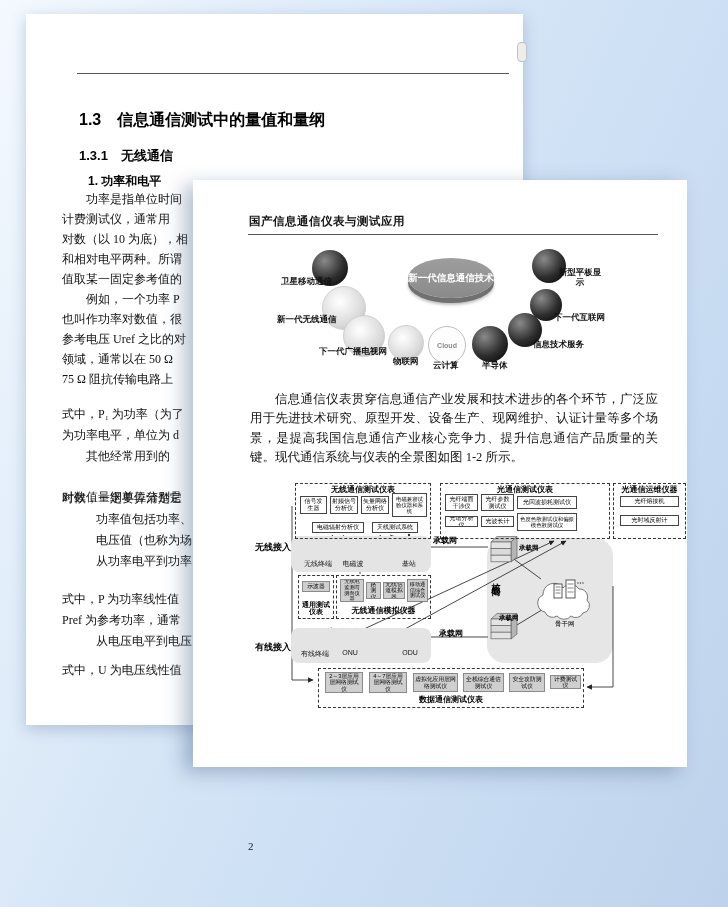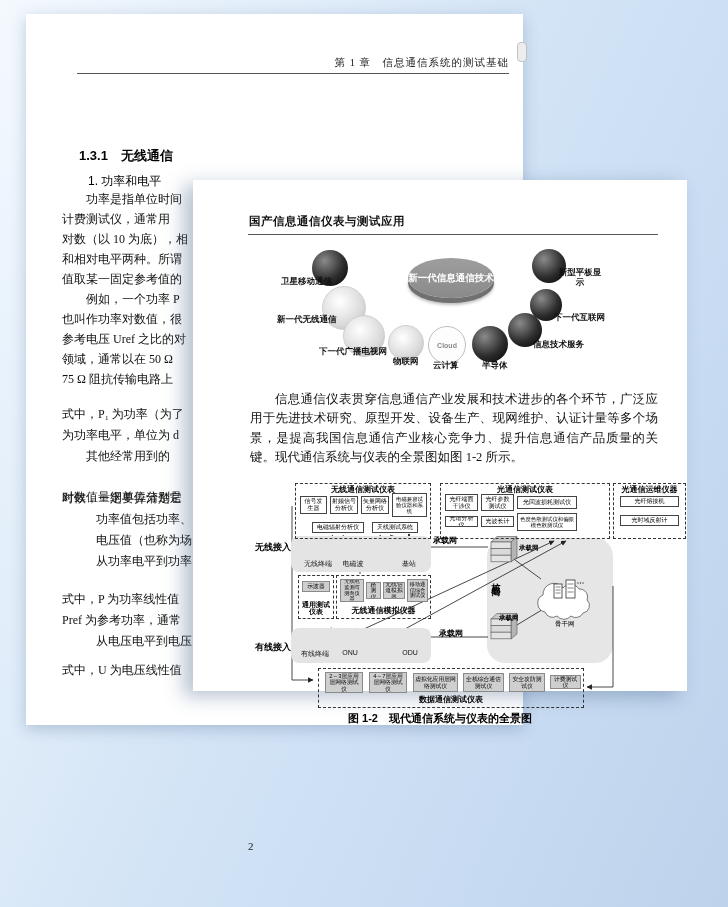--- a/index.html
+++ b/index.html
@@ -5,32 +5,32 @@
   html,body{margin:0;padding:0;}
   body{
     width:728px;height:907px;position:relative;overflow:hidden;
     font-family:"Liberation Serif","DejaVu Serif",serif;
     background:
       linear-gradient(115deg,#f4f9fe 0%,#e4effa 22%,#d3e4f6 48%,#c6daf1 78%,#bed3eb 100%);
   }
   .page{position:absolute;background:#fff;}
   #back-page{left:26px;top:14px;width:497px;height:711px;
     box-shadow:0 4px 14px rgba(70,100,140,.30);}
-  #front-page{left:193px;top:180px;width:494px;height:511px;
+  #front-page{left:193px;top:180px;width:494px;height:587px;
     box-shadow:-9px 5px 18px rgba(60,90,130,.38);}
   
   .bp-header{position:absolute;top:42px;left:51px;width:432px;text-align:right;
     font-size:10.5px;color:#222;letter-spacing:1px;}
   .bp-rule{position:absolute;top:59px;left:51px;width:432px;border-bottom:1.4px solid #555;}
   .bp-sec{position:absolute;top:96px;left:53px;margin:0;font-size:16px;
     font-family:"Liberation Sans","DejaVu Sans",sans-serif;font-weight:bold;color:#000;}
   .bp-sub{position:absolute;top:133px;left:53px;margin:0;font-size:13px;
     font-family:"Liberation Sans","DejaVu Sans",sans-serif;font-weight:bold;color:#000;}
   .bp-item{position:absolute;top:159px;left:62px;margin:0;font-size:12px;
-    font-family:"Liberation Sans","DejaVu Sans",sans-serif;font-weight:normal;color:#000;}
+    font-family:"Liberation Sans","DejaVu Sans",sans-serif;font-weight:bold;color:#000;}
   .bl{position:absolute;left:36px;width:132px;font-size:12px;line-height:14px;
     white-space:nowrap;overflow:hidden;color:#111;}
   .ind{padding-left:24px;}
   .ind2{padding-left:34px;}
   
   .fp-header{position:absolute;top:34px;left:56px;font-size:11.5px;font-weight:bold;
     color:#111;letter-spacing:.5px;}
   .fp-rule{position:absolute;top:54px;left:55px;width:410px;border-bottom:1.4px solid #555;}
   .para{position:absolute;left:57px;width:408px;font-size:12.5px;line-height:19.3px;
     text-align:justify;text-indent:2em;color:#111;}
@@ -76,22 +76,22 @@
   #fig2-svg{position:absolute;left:0;top:0;z-index:1;}
   .fig2-el{z-index:2;}
   
   .scroll-tab{position:absolute;left:517px;top:42px;width:8px;height:18px;border-radius:4px;
     background:#ededed;border:1px solid #c2c2c2;z-index:3;}
 </style>
 </head>
 <body>
 
 <div id="back-page" class="page">
-  <div class="bp-header">第 1 章　信息通信系统的测试基础</div>
   <div class="bp-rule"></div>
+  <div class="bp-sec">1.3　信息通信测试中的量值和量纲</div>
   <div class="bp-sub">1.3.1　无线通信</div>
   <div class="bp-item">1. 功率和电平</div>
 
   <div class="bl ind" style="top:178px">功率是指单位时间</div>
   <div class="bl" style="top:198px">计费测试仪，通常用</div>
   <div class="bl" style="top:218px">对数（以 10 为底），相</div>
   <div class="bl" style="top:238px">和相对电平两种。所谓</div>
   <div class="bl" style="top:258px">值取某一固定参考值的</div>
   <div class="bl ind" style="top:278px">例如，一个功率 P</div>
   <div class="bl" style="top:298px">也叫作功率对数值，很</div>
@@ -302,17 +302,16 @@
   <div class="netlabel fig2-el" style="left:306px;top:434px;font-size:6.5px">承载网</div>
   <div class="netlabel vert fig2-el" style="left:296px;top:396px;font-size:9px">核心网</div>
   <div class="netlabel fig2-el" style="left:362px;top:440px;font-size:6.5px;font-weight:normal">骨干网</div>
   <div class="dlabel fig2-el" style="left:108px;top:379px;width:34px">无线终端</div>
   <div class="dlabel fig2-el" style="left:146px;top:379px;width:28px">电磁波</div>
   <div class="dlabel fig2-el" style="left:204px;top:379px;width:24px">基站</div>
   <div class="dlabel fig2-el" style="left:106px;top:469px;width:32px">有线终端</div>
   <div class="dlabel fig2-el" style="left:145px;top:469px;width:24px">ONU</div>
   <div class="dlabel fig2-el" style="left:203px;top:469px;width:28px">ODU</div>
 
-  <div class="fig-caption" style="top:531px">图 1-2　现代通信系统与仪表的全景图</div>
 
 
   <div class="page-num">2</div>
 </div>
 
 </body></html>

